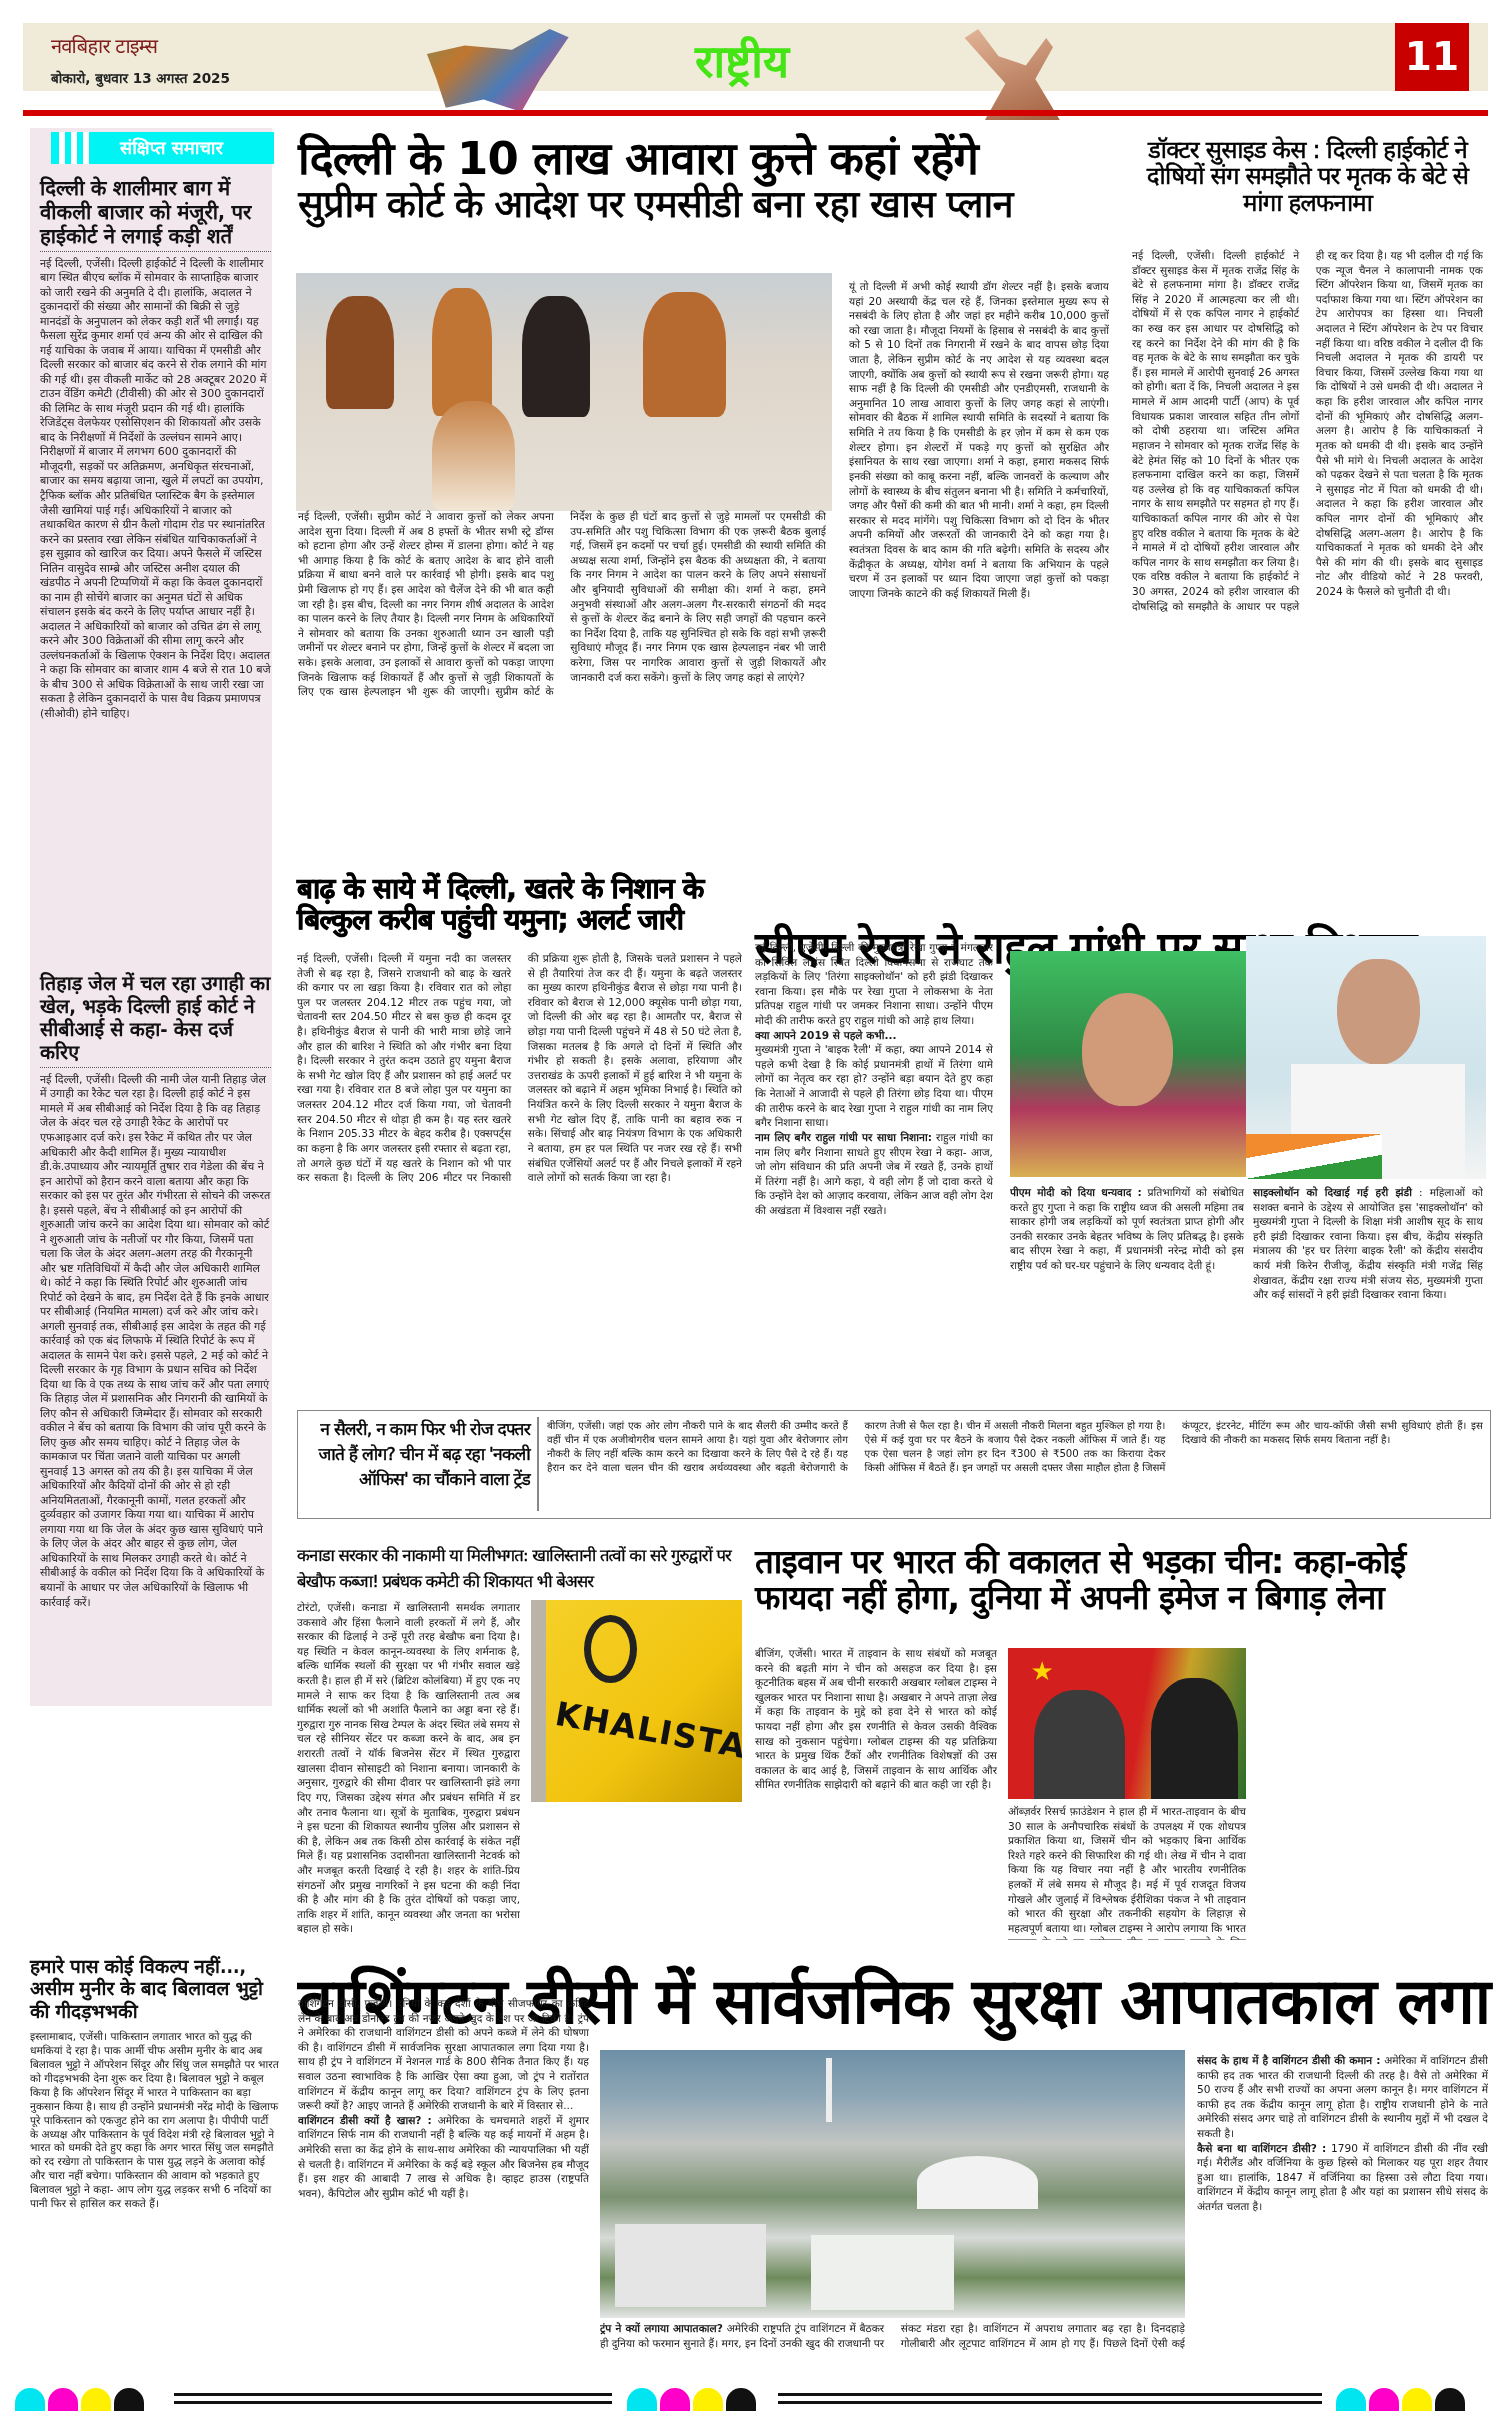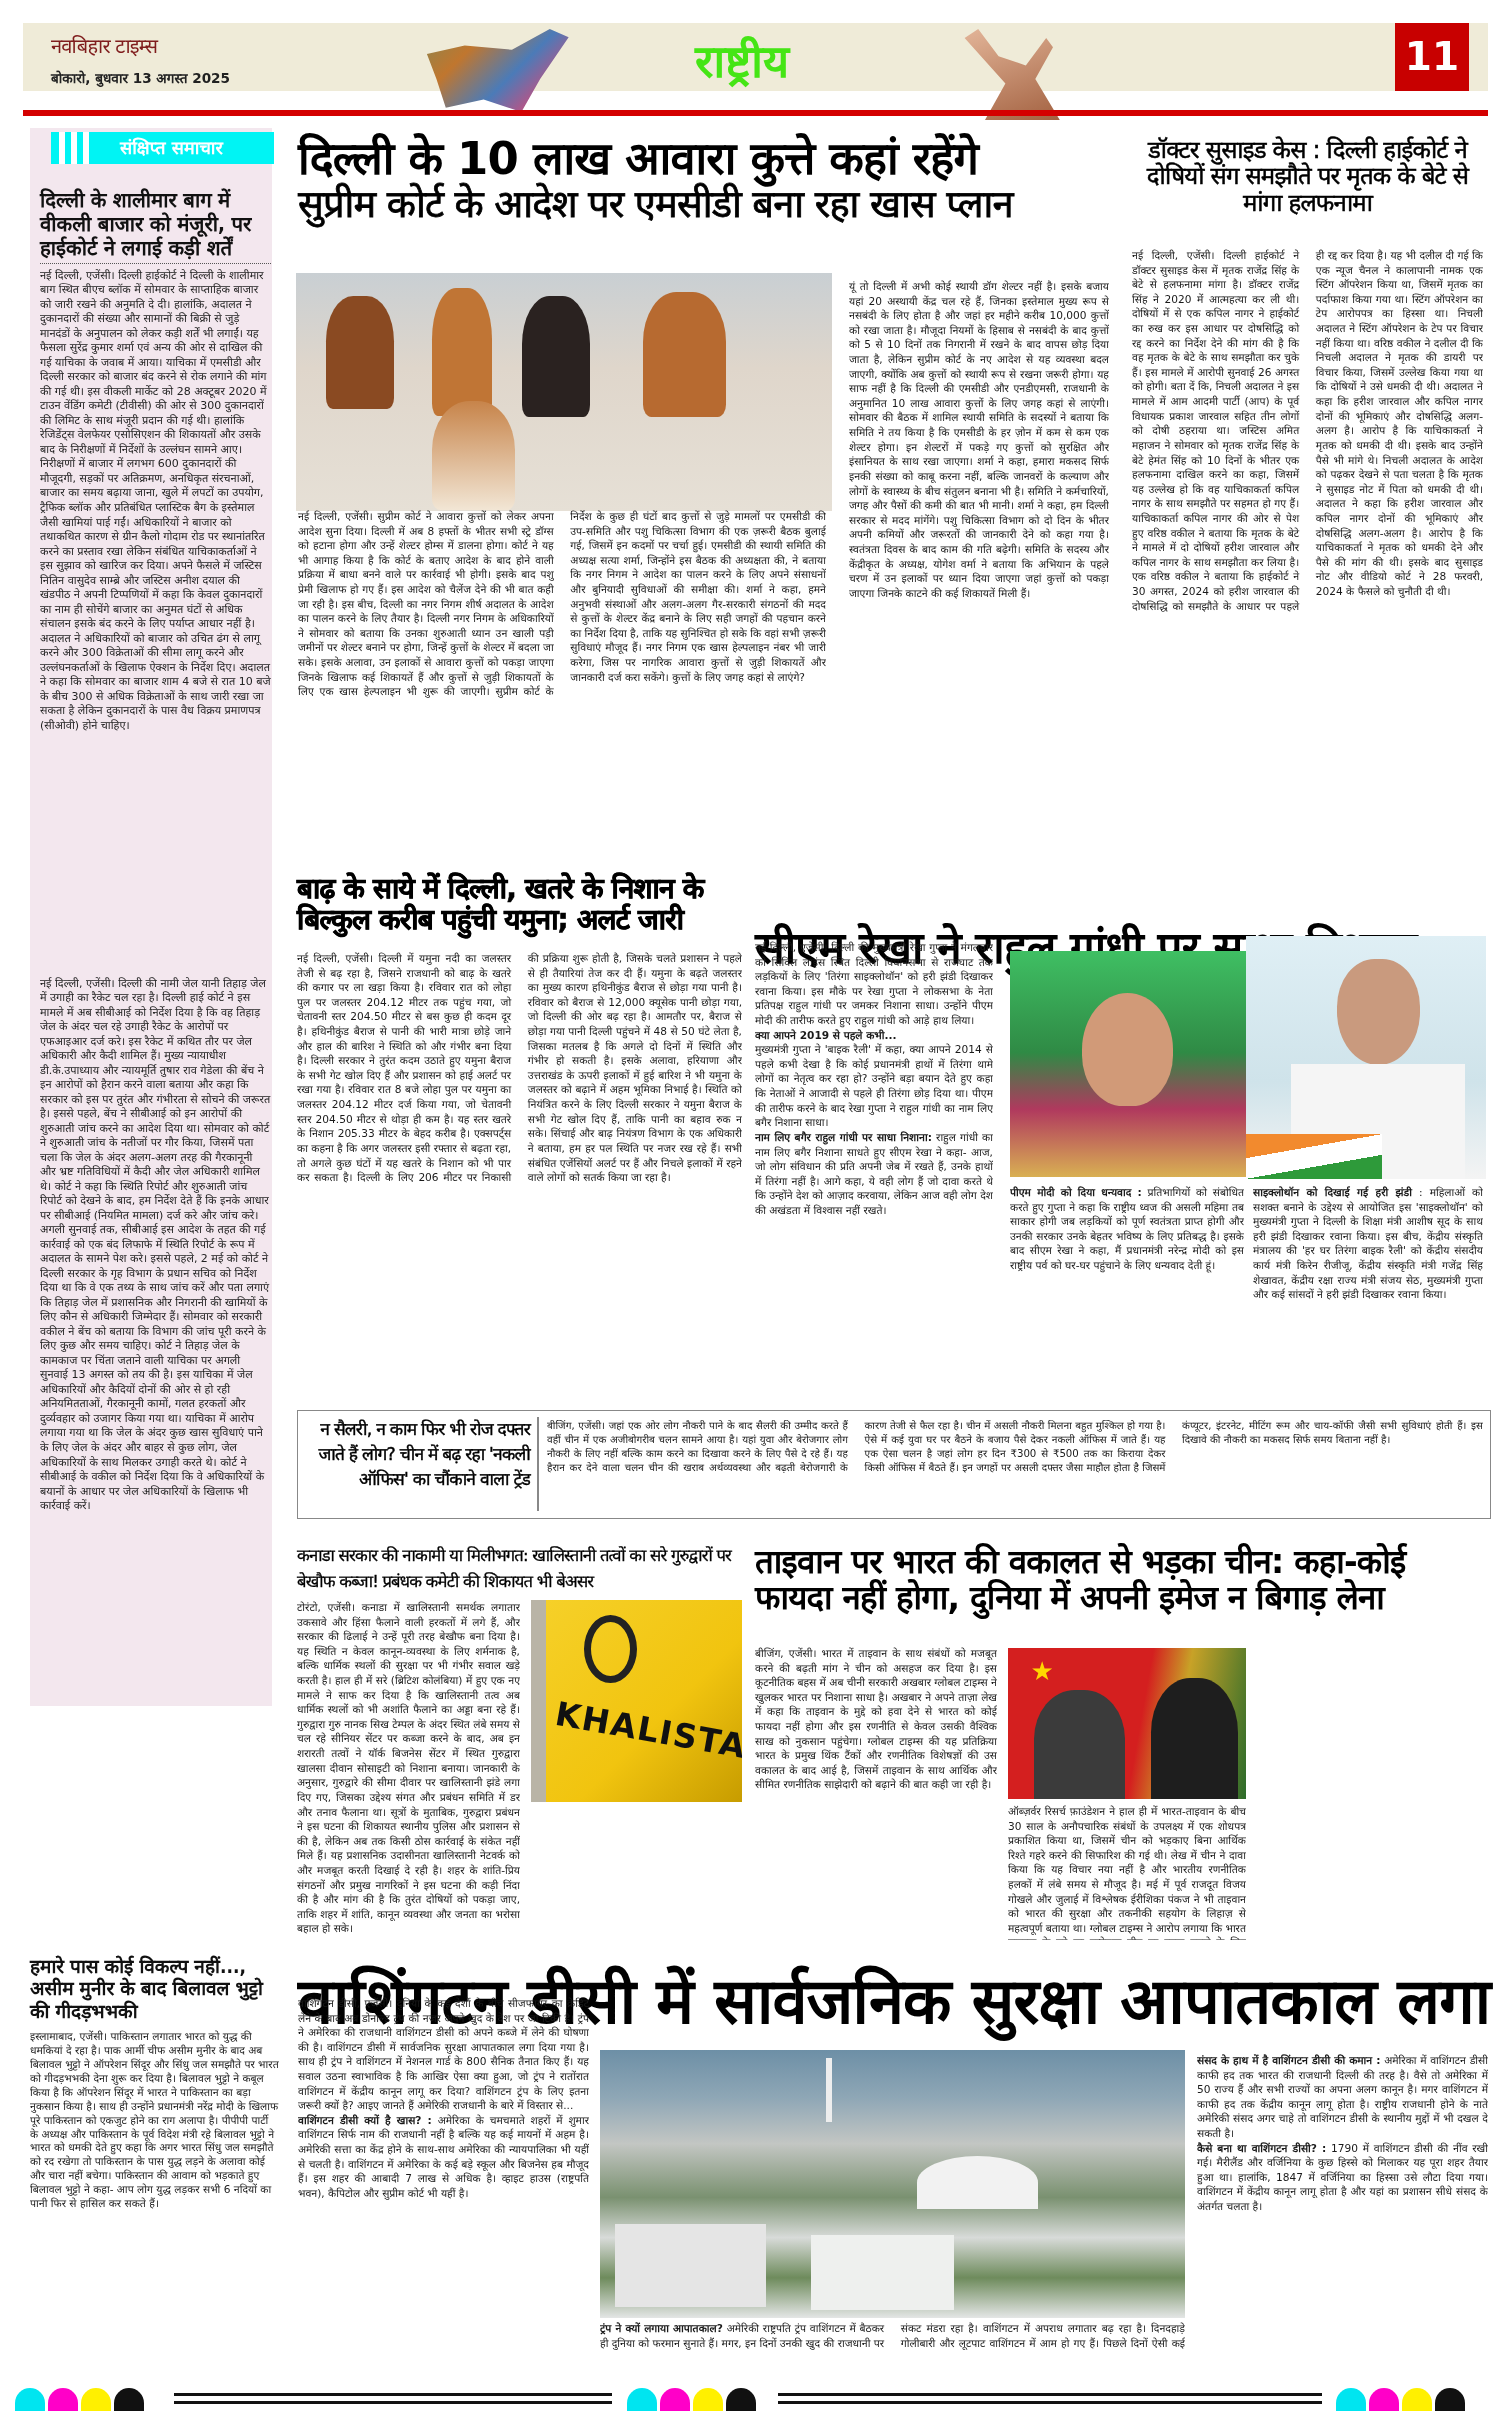--- a/index.html
+++ b/index.html
@@ -41,26 +41,27 @@
 <div class="abs statue"></div>
 <div class="abs" id="brand">नवबिहार टाइम्स</div>
 <div class="abs" id="dateline">बोकारो, बुधवार 13 अगस्त 2025</div>
 <div class="abs" id="section">राष्ट्रीय</div>
 <div class="abs" id="pageno">11</div>
 <div class="abs" id="redline"></div>
 
 <div class="abs leftcol" style="top:128px;height:1578px"></div>
 <div class="abs" id="brief-hdr"><span class="bars"></span><span>संक्षिप्त समाचार</span></div>
 
-<div class="abs" style="left:40px;top:188px;width:231px">
+<div class="abs" style="left:40px;top:176px;width:231px">
   <div class="lhead" style="font-size:20.4px">दिल्ली के शालीमार बाग में वीकली बाजार को मंजूरी, पर हाईकोर्ट ने लगाई कड़ी शर्तें</div>
   <div class="lbody" style="margin-top:4.5px;height:774px;overflow:hidden">नई दिल्ली, एजेंसी। दिल्ली हाईकोर्ट ने दिल्ली के शालीमार बाग स्थित बीएच ब्लॉक में सोमवार के साप्ताहिक बाजार को जारी रखने की अनुमति दे दी। हालांकि, अदालत ने दुकानदारों की संख्या और सामानों की बिक्री से जुड़े मानदंडों के अनुपालन को लेकर कड़ी शर्तें भी लगाईं। यह फैसला सुरेंद्र कुमार शर्मा एवं अन्य की ओर से दाखिल की गई याचिका के जवाब में आया। याचिका में एमसीडी और दिल्ली सरकार को बाजार बंद करने से रोक लगाने की मांग की गई थी। इस वीकली मार्केट को 28 अक्टूबर 2020 में टाउन वेंडिंग कमेटी (टीवीसी) की ओर से 300 दुकानदारों की लिमिट के साथ मंजूरी प्रदान की गई थी। हालांकि रेजिडेंट्स वेलफेयर एसोसिएशन की शिकायतों और उसके बाद के निरीक्षणों में निर्देशों के उल्लंघन सामने आए। निरीक्षणों में बाजार में लगभग 600 दुकानदारों की मौजूदगी, सड़कों पर अतिक्रमण, अनधिकृत संरचनाओं, बाजार का समय बढ़ाया जाना, खुले में लपटों का उपयोग, ट्रैफिक ब्लॉक और प्रतिबंधित प्लास्टिक बैग के इस्तेमाल जैसी खामियां पाई गईं। अधिकारियों ने बाजार को तथाकथित कारण से ग्रीन कैलो गोदाम रोड पर स्थानांतरित करने का प्रस्ताव रखा लेकिन संबंधित याचिकाकर्ताओं ने इस सुझाव को खारिज कर दिया। अपने फैसले में जस्टिस नितिन वासुदेव साम्ब्रे और जस्टिस अनीश दयाल की खंडपीठ ने अपनी टिप्पणियों में कहा कि केवल दुकानदारों का नाम ही सोचेंगे बाजार का अनुमत घंटों से अधिक संचालन इसके बंद करने के लिए पर्याप्त आधार नहीं है। अदालत ने अधिकारियों को बाजार को उचित ढंग से लागू करने और 300 विक्रेताओं की सीमा लागू करने और उल्लंघनकर्ताओं के खिलाफ ऐक्शन के निर्देश दिए। अदालत ने कहा कि सोमवार का बाजार शाम 4 बजे से रात 10 बजे के बीच 300 से अधिक विक्रेताओं के साथ जारी रखा जा सकता है लेकिन दुकानदारों के पास वैध विक्रय प्रमाणपत्र (सीओवी) होने चाहिए।</div>
 </div>
 
 <div class="abs" style="left:40px;top:972px;width:231px">
+  <div class="lhead" style="font-size:19.6px">तिहाड़ जेल में चल रहा उगाही का खेल, भड़के दिल्ली हाई कोर्ट ने सीबीआई से कहा- केस दर्ज करिए</div>
   <div class="lbody" style="margin-top:4.5px;height:649px;overflow:hidden">नई दिल्ली, एजेंसी। दिल्ली की नामी जेल यानी तिहाड़ जेल में उगाही का रैकेट चल रहा है। दिल्ली हाई कोर्ट ने इस मामले में अब सीबीआई को निर्देश दिया है कि वह तिहाड़ जेल के अंदर चल रहे उगाही रैकेट के आरोपों पर एफआइआर दर्ज करे। इस रैकेट में कथित तौर पर जेल अधिकारी और कैदी शामिल हैं। मुख्य न्यायाधीश डी.के.उपाध्याय और न्यायमूर्ति तुषार राव गेडेला की बेंच ने इन आरोपों को हैरान करने वाला बताया और कहा कि सरकार को इस पर तुरंत और गंभीरता से सोचने की जरूरत है। इससे पहले, बेंच ने सीबीआई को इन आरोपों की शुरुआती जांच करने का आदेश दिया था। सोमवार को कोर्ट ने शुरुआती जांच के नतीजों पर गौर किया, जिसमें पता चला कि जेल के अंदर अलग-अलग तरह की गैरकानूनी और भ्रष्ट गतिविधियों में कैदी और जेल अधिकारी शामिल थे। कोर्ट ने कहा कि स्थिति रिपोर्ट और शुरुआती जांच रिपोर्ट को देखने के बाद, हम निर्देश देते हैं कि इनके आधार पर सीबीआई (नियमित मामला) दर्ज करे और जांच करे। अगली सुनवाई तक, सीबीआई इस आदेश के तहत की गई कार्रवाई को एक बंद लिफाफे में स्थिति रिपोर्ट के रूप में अदालत के सामने पेश करे। इससे पहले, 2 मई को कोर्ट ने दिल्ली सरकार के गृह विभाग के प्रधान सचिव को निर्देश दिया था कि वे एक तथ्य के साथ जांच करें और पता लगाएं कि तिहाड़ जेल में प्रशासनिक और निगरानी की खामियों के लिए कौन से अधिकारी जिम्मेदार हैं। सोमवार को सरकारी वकील ने बेंच को बताया कि विभाग की जांच पूरी करने के लिए कुछ और समय चाहिए। कोर्ट ने तिहाड़ जेल के कामकाज पर चिंता जताने वाली याचिका पर अगली सुनवाई 13 अगस्त को तय की है। इस याचिका में जेल अधिकारियों और कैदियों दोनों की ओर से हो रही अनियमितताओं, गैरकानूनी कामों, गलत हरकतों और दुर्व्यवहार को उजागर किया गया था। याचिका में आरोप लगाया गया था कि जेल के अंदर कुछ खास सुविधाएं पाने के लिए जेल के अंदर और बाहर से कुछ लोग, जेल अधिकारियों के साथ मिलकर उगाही करते थे। कोर्ट ने सीबीआई के वकील को निर्देश दिया कि वे अधिकारियों के बयानों के आधार पर जेल अधिकारियों के खिलाफ भी कार्रवाई करें।</div>
 </div>
 
 <div class="abs" style="left:30px;top:1955px;width:249px">
   <div class="lhead" style="font-size:19px;border:none">हमारे पास कोई विकल्प नहीं..., असीम मुनीर के बाद बिलावल भुट्टो की गीदड़भभकी</div>
   <div class="lbody" style="margin-top:4.5px;font-size:10.6px;height:317px;overflow:hidden">इस्लामाबाद, एजेंसी। पाकिस्तान लगातार भारत को युद्ध की धमकियां दे रहा है। पाक आर्मी चीफ असीम मुनीर के बाद अब बिलावल भुट्टो ने ऑपरेशन सिंदूर और सिंधु जल समझौते पर भारत को गीदड़भभकी देना शुरू कर दिया है। बिलावल भुट्टो ने कबूल किया है कि ऑपरेशन सिंदूर में भारत ने पाकिस्तान का बड़ा नुकसान किया है। साथ ही उन्होंने प्रधानमंत्री नरेंद्र मोदी के खिलाफ पूरे पाकिस्तान को एकजुट होने का राग अलापा है। पीपीपी पार्टी के अध्यक्ष और पाकिस्तान के पूर्व विदेश मंत्री रहे बिलावल भुट्टो ने भारत को धमकी देते हुए कहा कि अगर भारत सिंधु जल समझौते को रद रखेगा तो पाकिस्तान के पास युद्ध लड़ने के अलावा कोई और चारा नहीं बचेगा। पाकिस्तान की आवाम को भड़काते हुए बिलावल भुट्टो ने कहा- आप लोग युद्ध लड़कर सभी 6 नदियों का पानी फिर से हासिल कर सकते हैं।</div>
 </div>
 
 <div class="abs" style="left:298px;top:134px;width:823px">
   <div class="h1" style="font-size:45px">दिल्ली के 10 लाख आवारा कुत्ते कहां रहेंगे</div>

